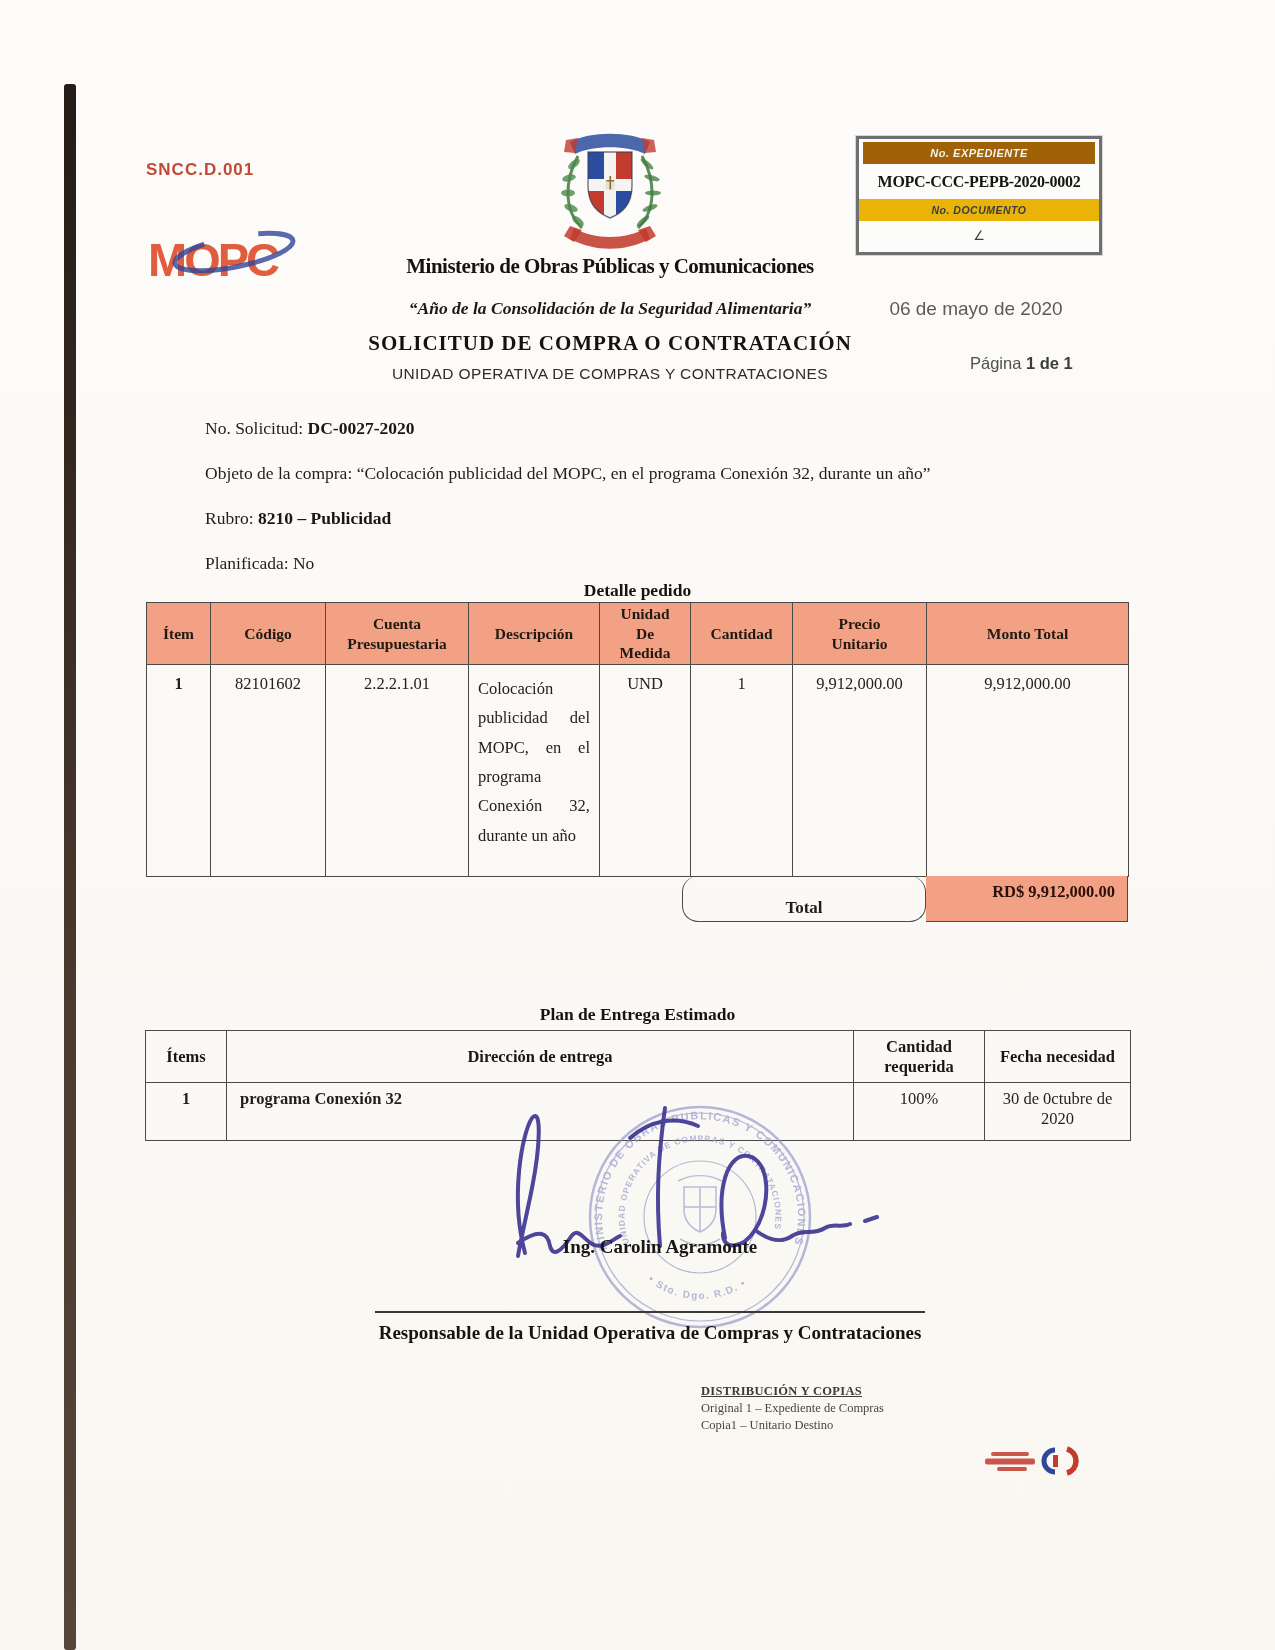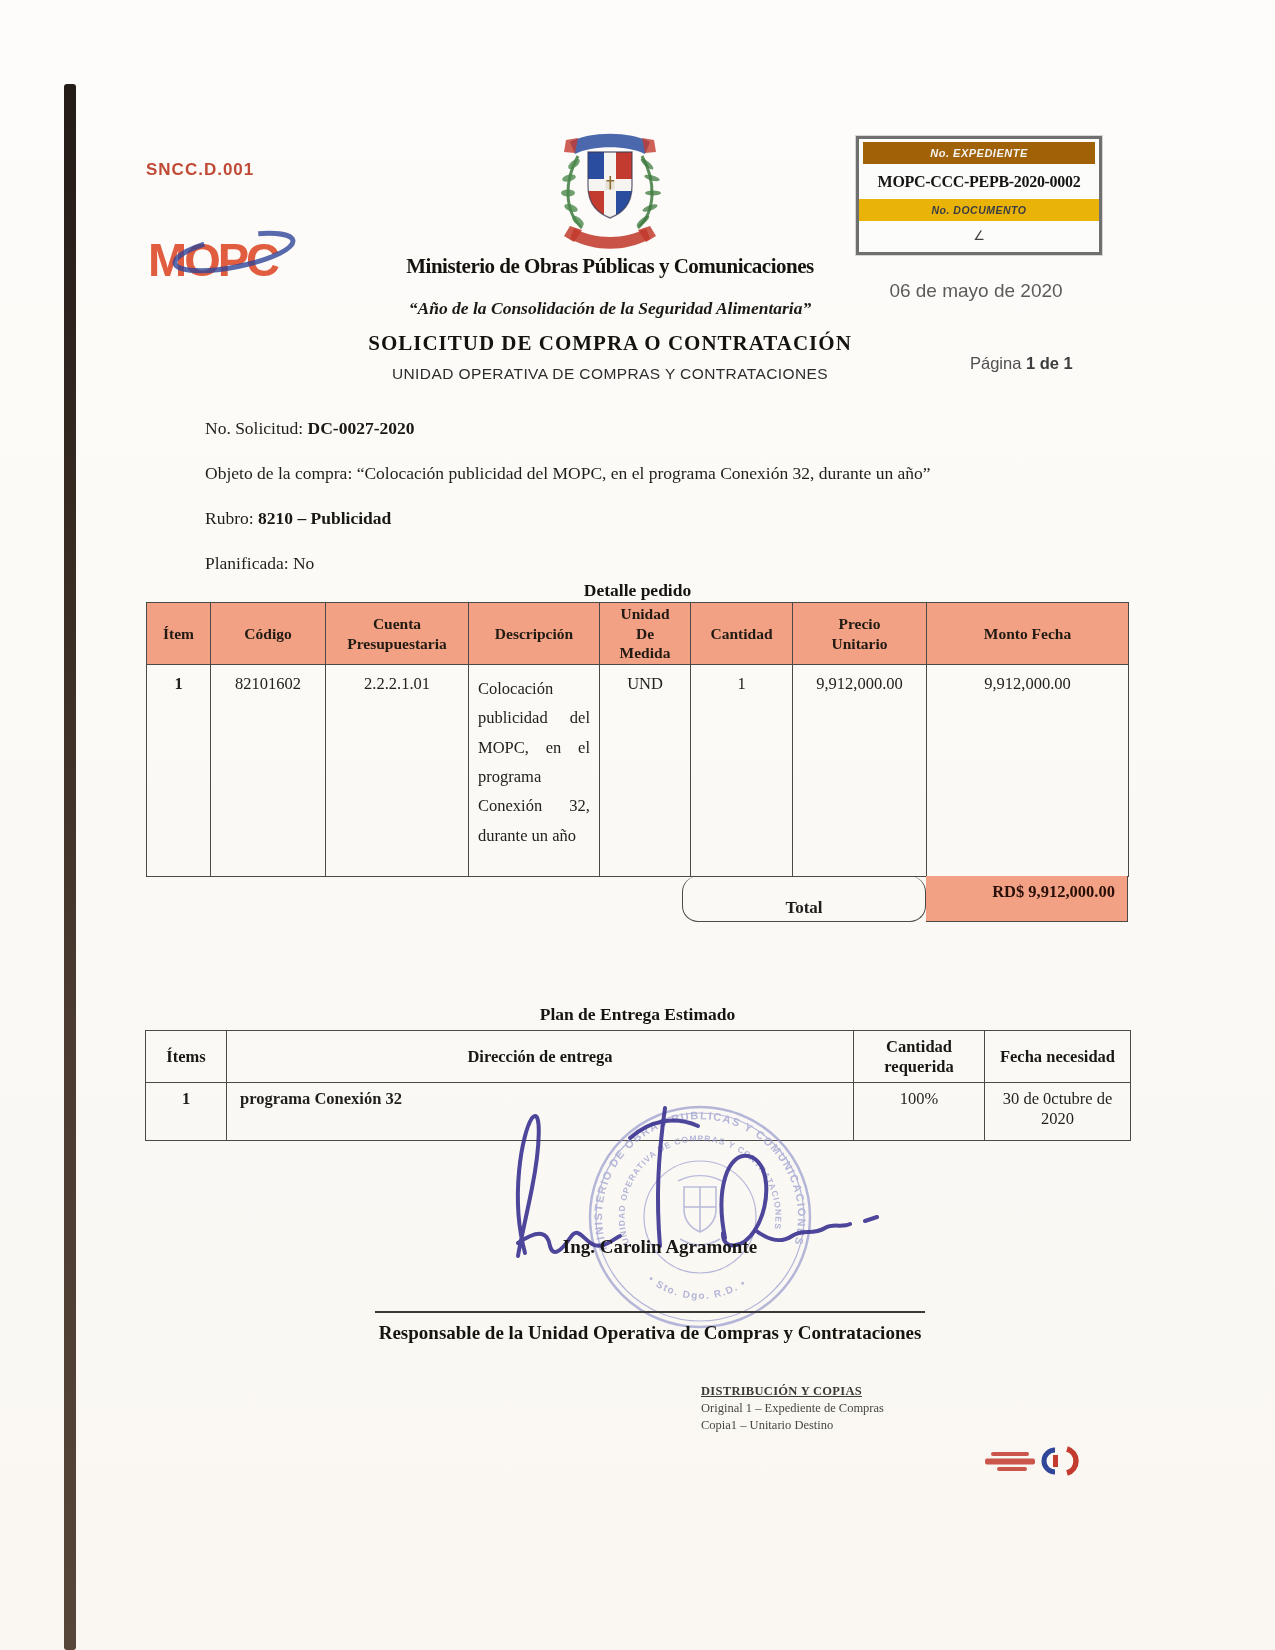--- a/index.html
+++ b/index.html
@@ -29,21 +29,21 @@
     box-shadow:0 0 0 1px #d8d6d2;}
   #exp-header{margin:3px 4px 0 4px;background:#a16207;color:#f4f3f1;text-align:center;
     font-family:"Liberation Sans",sans-serif;font-weight:bold;font-style:italic;
     font-size:11px;letter-spacing:0.5px;padding:5px 0;}
   #exp-number{text-align:center;font-weight:bold;font-size:16px;letter-spacing:-0.3px;
     color:#161514;padding:9px 0 8px 0;}
   #doc-header{background:#eab308;color:#3a3d44;text-align:center;
     font-family:"Liberation Sans",sans-serif;font-weight:bold;font-style:italic;
     font-size:10.5px;letter-spacing:0.5px;padding:5px 0;}
   #doc-value{text-align:center;font-size:13px;color:#44413e;padding:7px 0 8px 0;}
-  #exp-date{left:856px;top:280px;width:240px;text-align:center;
+  #exp-date{left:856px;top:298px;width:240px;text-align:center;
     font-family:"Liberation Sans",sans-serif;font-size:19px;color:#5c5b59;}
   
   .req-line{left:205px;font-size:17.5px;color:#201f1c;}
   .req-line b{color:#181714;}
   #line-solicitud{top:418px;}
   #line-objeto{top:463px;}
   #line-rubro{top:508px;}
   #line-planificada{top:553px;}
   
   #detalle-title{left:180px;width:915px;top:580px;text-align:center;font-weight:bold;
@@ -193,21 +193,21 @@
 
   <div id="detalle-title" class="abs">Detalle pedido</div>
   <div id="detalle-table" class="abs tbl">
     <div class="c dt-h">Ítem</div>
     <div class="c dt-h">Código</div>
     <div class="c dt-h">Cuenta Presupuestaria</div>
     <div class="c dt-h">Descripción</div>
     <div class="c dt-h narrow">Unidad De Medida</div>
     <div class="c dt-h">Cantidad</div>
     <div class="c dt-h price">Precio Unitario</div>
-    <div class="c dt-h">Monto Fecha</div>
+    <div class="c dt-h">Monto Total</div>
 
     <div class="c dt-c" style="font-weight:bold;">1</div>
     <div class="c dt-c">82101602</div>
     <div class="c dt-c">2.2.2.1.01</div>
     <div class="c dt-c desc">Colocación publicidad del MOPC, en el programa Conexión 32, durante un año</div>
     <div class="c dt-c">UND</div>
     <div class="c dt-c">1</div>
     <div class="c dt-c">9,912,000.00</div>
     <div class="c dt-c">9,912,000.00</div>
   </div>

